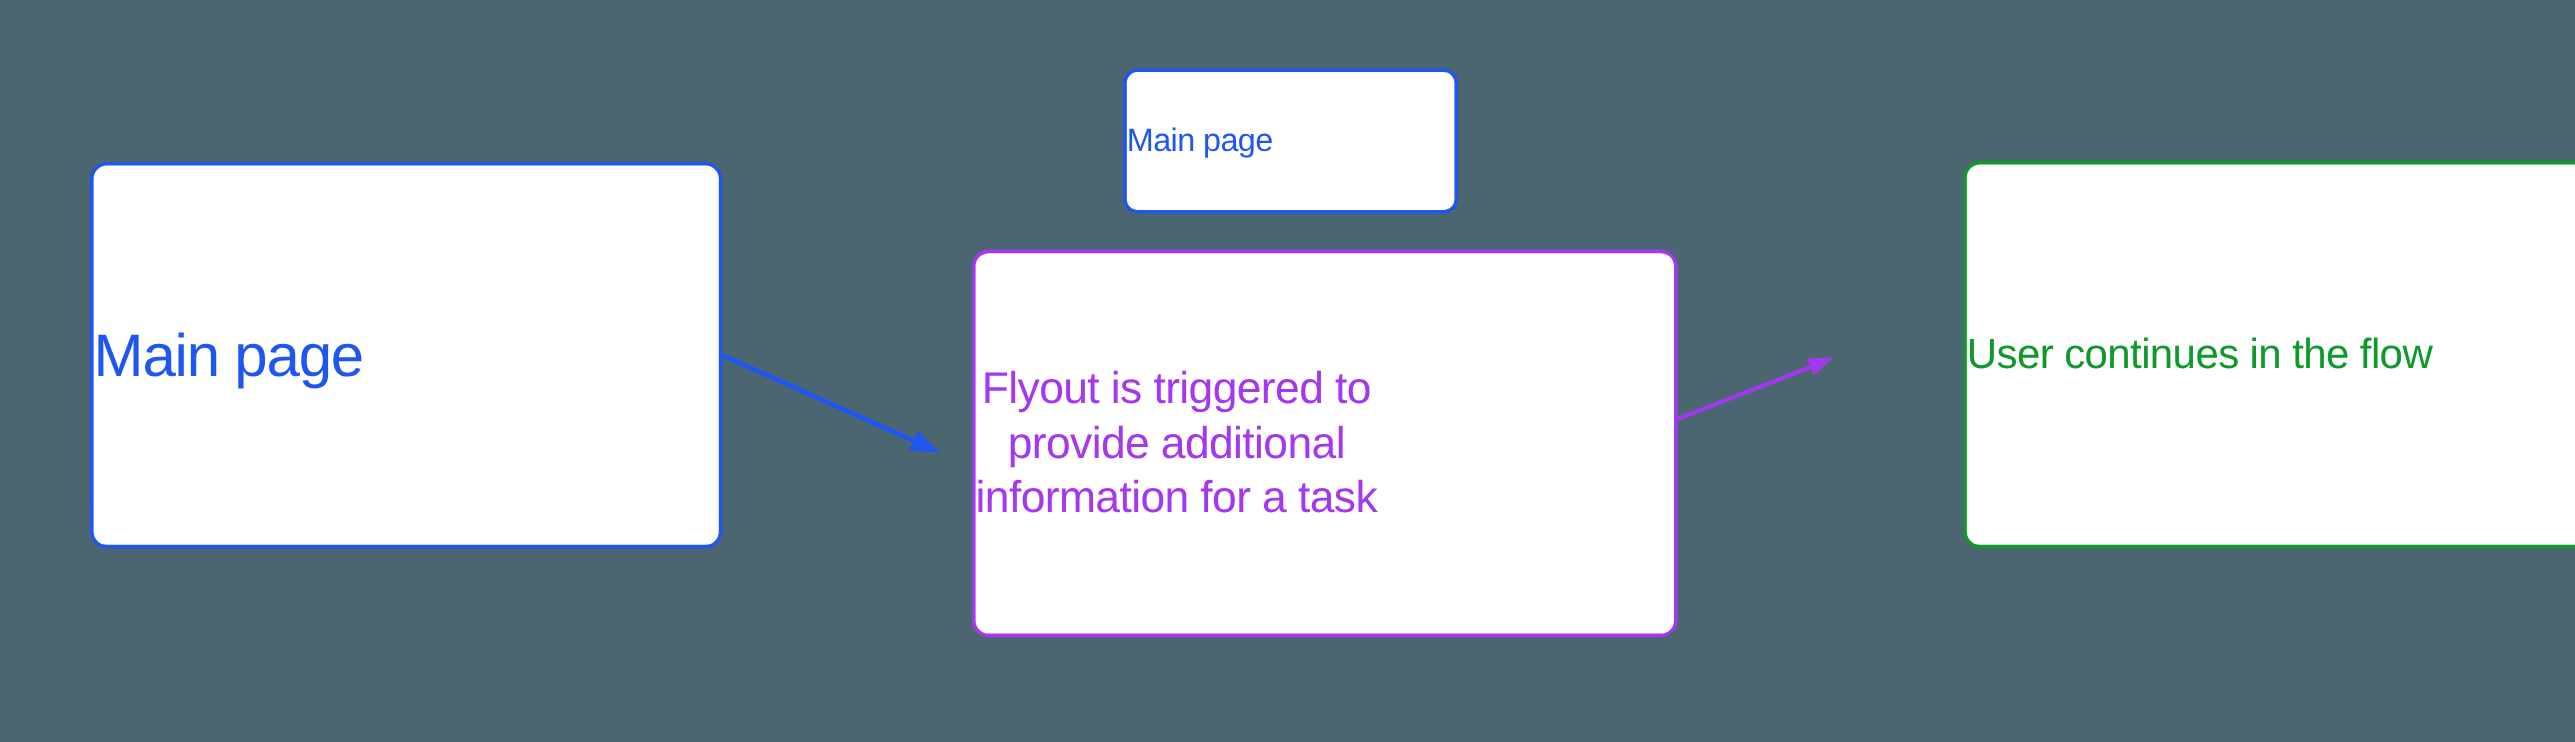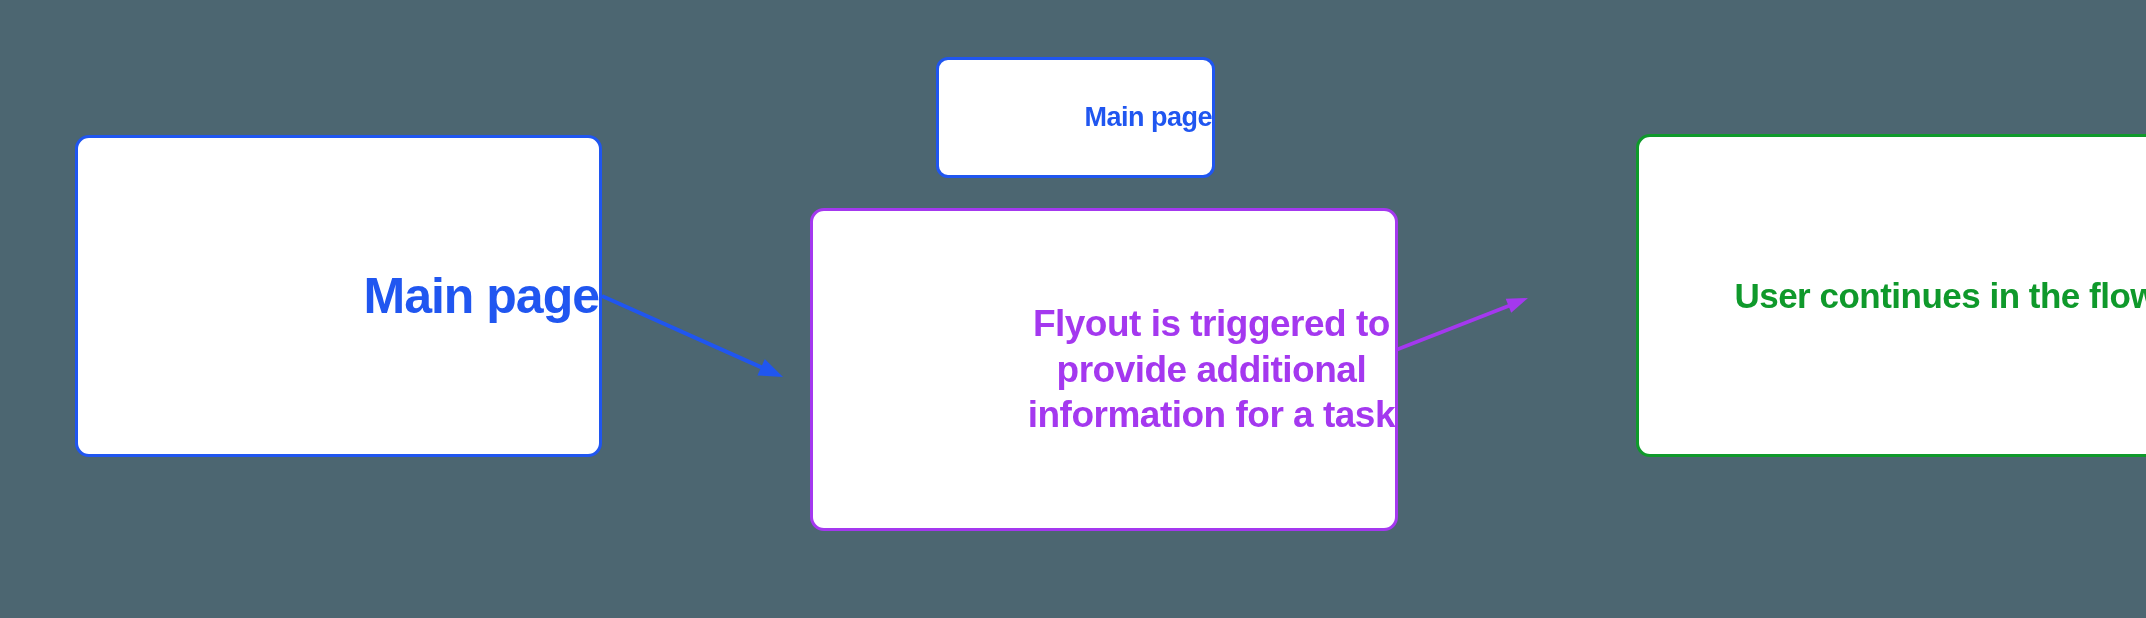--- a/index.html
+++ b/index.html
@@ -27,24 +27,24 @@
   .edge.blue   { stroke: var(--blue, #2056F0);   stroke-width: 4; }
   .edge.purple { stroke: var(--purple, #A438EF); stroke-width: 3.5; }
   .head.blue   { fill: var(--blue, #2056F0);   stroke: none; }
   .head.purple { fill: var(--purple, #A438EF); stroke: none; }
   .node {
     position: absolute;
     background: var(--node-fill, #FFFFFF);
     border-radius: 14px;
     display: flex;
     align-items: center;
-    justify-content: flex-end;
+    justify-content: flex-start;
     text-align: center;
     box-sizing: border-box;
-    font-weight: 700;
+    font-weight: 400;
     letter-spacing: -0.5px;
   }
   .node .label {
     white-space: pre-line;
     display: block;
   }
   .n-main {
     left: 75px; top: 135px; width: 527px; height: 322px;
     border: 3px solid var(--blue, #2056F0);
     color: var(--blue, #2056F0);

